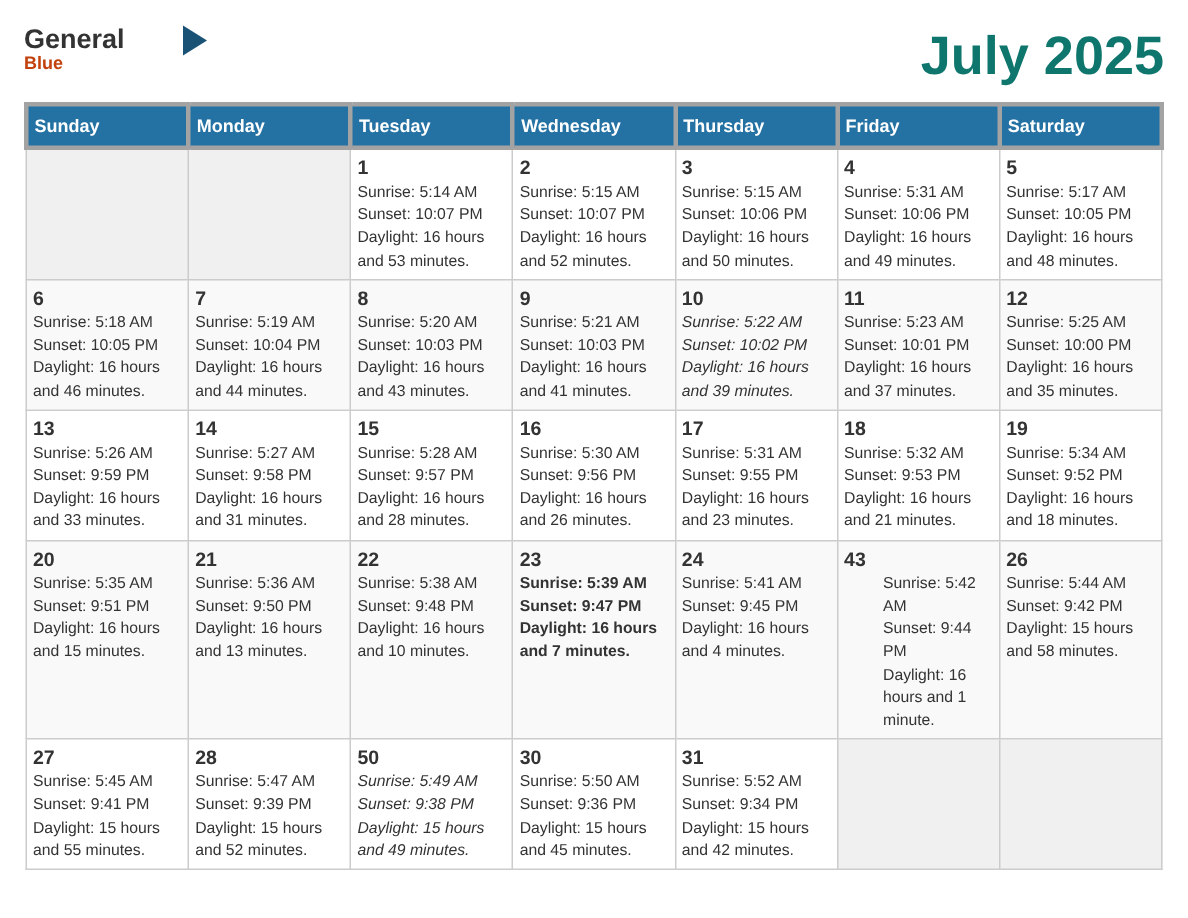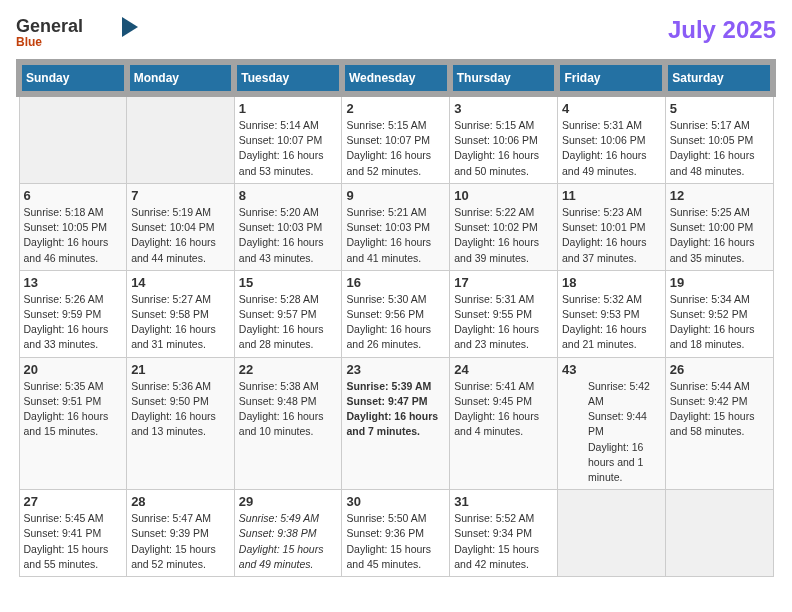--- a/index.html
+++ b/index.html
@@ -42,41 +42,41 @@
     .logo-blue {
       font-size: 12px;
       font-weight: bold;
       color: #c2410c;
       margin-top: -2px;
     }
     .title-area {
       text-align: right;
     }
     .month-title {
-      font-size: 24px;
+      font-size: 36px;
       font-weight: bold;
-      color: #8b5cf6;
+      color: #0f766e;
     }
     .location-title {
       font-size: 16px;
       color: #333;
       margin-top: 2px;
     }
     table {
       width: 100%;
       border-collapse: collapse;
       font-size: 11px;
     }
     thead tr th {
       background-color: #2471a3;
       color: #fff;
       padding: 6px 4px;
       text-align: left;
       font-size: 12px;
-      border: 6px solid #a3a3a3;
+      border: 3px solid #a3a3a3;
     }
     tbody tr td {
       border: 1px solid #ccc;
       vertical-align: top;
       padding: 4px;
       height: 80px;
       background: #fff;
       width: 108px;
     }
     tbody tr:nth-child(even) td {
@@ -180,21 +180,21 @@
 Daylight: 16 hours and 43 minutes.</div>
         </td>
         <td>
           <div class="day-num">9</div>
           <div class="day-info" style="white-space: pre-line;">Sunrise: 5:21 AM
 Sunset: 10:03 PM
 Daylight: 16 hours and 41 minutes.</div>
         </td>
         <td>
           <div class="day-num">10</div>
-          <div class="day-info" style="white-space: pre-line;">Sunrise: 5:22 AM
+          <div class="day-info" style="white-space: pre-line; font-style: italic;">Sunrise: 5:22 AM
 Sunset: 10:02 PM
 Daylight: 16 hours and 39 minutes.</div>
         </td>
         <td>
           <div class="day-num">11</div>
           <div class="day-info" style="white-space: pre-line;">Sunrise: 5:23 AM
 Sunset: 10:01 PM
 Daylight: 16 hours and 37 minutes.</div>
         </td>
         <td>
@@ -299,21 +299,21 @@
 Sunset: 9:41 PM
 Daylight: 15 hours and 55 minutes.</div>
         </td>
         <td>
           <div class="day-num">28</div>
           <div class="day-info" style="white-space: pre-line;">Sunrise: 5:47 AM
 Sunset: 9:39 PM
 Daylight: 15 hours and 52 minutes.</div>
         </td>
         <td>
-          <div class="day-num">29</div>
+          <div class="day-num">50</div>
           <div class="day-info" style="white-space: pre-line; font-style: italic;">Sunrise: 5:49 AM
 Sunset: 9:38 PM
 Daylight: 15 hours and 49 minutes.</div>
         </td>
         <td>
           <div class="day-num">30</div>
           <div class="day-info" style="white-space: pre-line;">Sunrise: 5:50 AM
 Sunset: 9:36 PM
 Daylight: 15 hours and 45 minutes.</div>
         </td>

